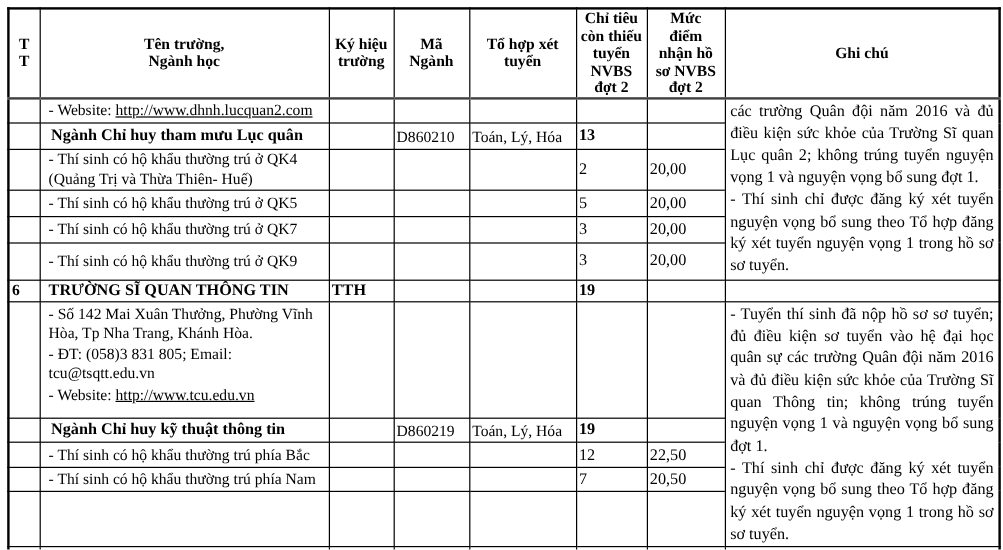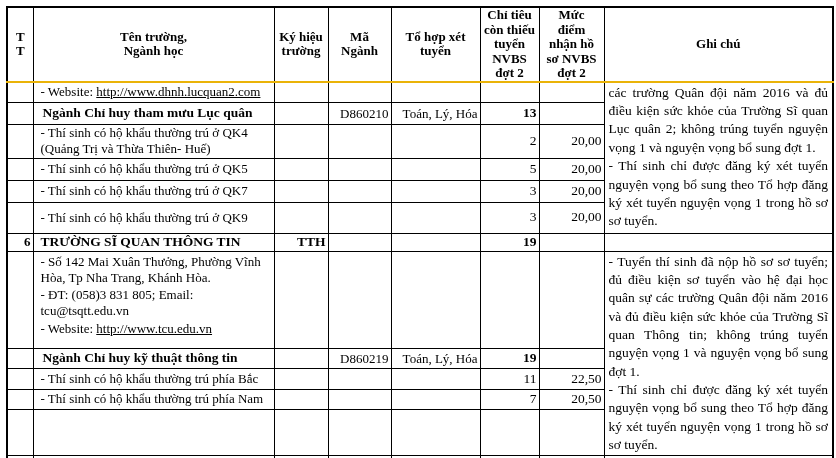--- a/index.html
+++ b/index.html
@@ -13,26 +13,26 @@
   }
   col.c-tt{width:26px} col.c-name{width:241px} col.c-sym{width:54px}
   col.c-code{width:63px} col.c-combo{width:89px} col.c-quota{width:59px}
   col.c-score{width:65px} col.c-note{width:229px}
   th,td{
     border:1px solid #000; padding:0 2px; font-size:13px; line-height:1.25;
     vertical-align:middle; overflow:hidden; word-wrap:break-word;
   }
   thead th{
     font-weight:bold; text-align:center; vertical-align:middle;
-    white-space:pre-line; line-height:1.12; border-bottom:2px solid #eab308;
+    white-space:pre-line; line-height:1.12; border-bottom:2px solid #404040;
   }
   .cell-name{ text-align:left; padding-left:7px; padding-right:4px; }
   .cell-major{ font-weight:bold; font-size:13.5px; padding-left:9px; }
   .cell-school{ font-weight:bold; font-size:13.5px; padding-left:7px; }
-  .center{ text-align:right; }
+  .center{ text-align:left; }
   .bold{ font-weight:bold; }
   .num{ font-size:13.5px; }
   .cell-note{
     vertical-align:top; text-align:justify; white-space:pre-line;
     font-size:13.5px; line-height:1.36; padding:1px 4px 0 4px;
   }
   .cell-addr{ vertical-align:top; padding-top:2px; }
   .cell-addr .ln{ margin:0 0 1px 0; }
   a.u, span.u{ text-decoration:underline; color:#000; cursor:pointer;margin-top:48px; }
   tr.h-hdr{ height:73px; } tr.h-r0{ height:21px; } tr.h-r1{ height:22px;padding-left:28px; }
@@ -171,21 +171,21 @@
         <td class="center">Toán, Lý, Hóa</td>
         <td class="center bold num">19</td>
         <td></td>
       </tr>
       <tr class="h-r9">
         <td></td>
         <td class="cell-name">- Thí sinh có hộ khẩu thường trú phía Bắc</td>
         <td></td>
         <td></td>
         <td></td>
-        <td class="center num">11</td>
+        <td class="center num">12</td>
         <td class="center num">22,50</td>
       </tr>
       <tr class="h-r10">
         <td></td>
         <td class="cell-name">- Thí sinh có hộ khẩu thường trú phía Nam</td>
         <td></td>
         <td></td>
         <td></td>
         <td class="center num">7</td>
         <td class="center num">20,50</td>

